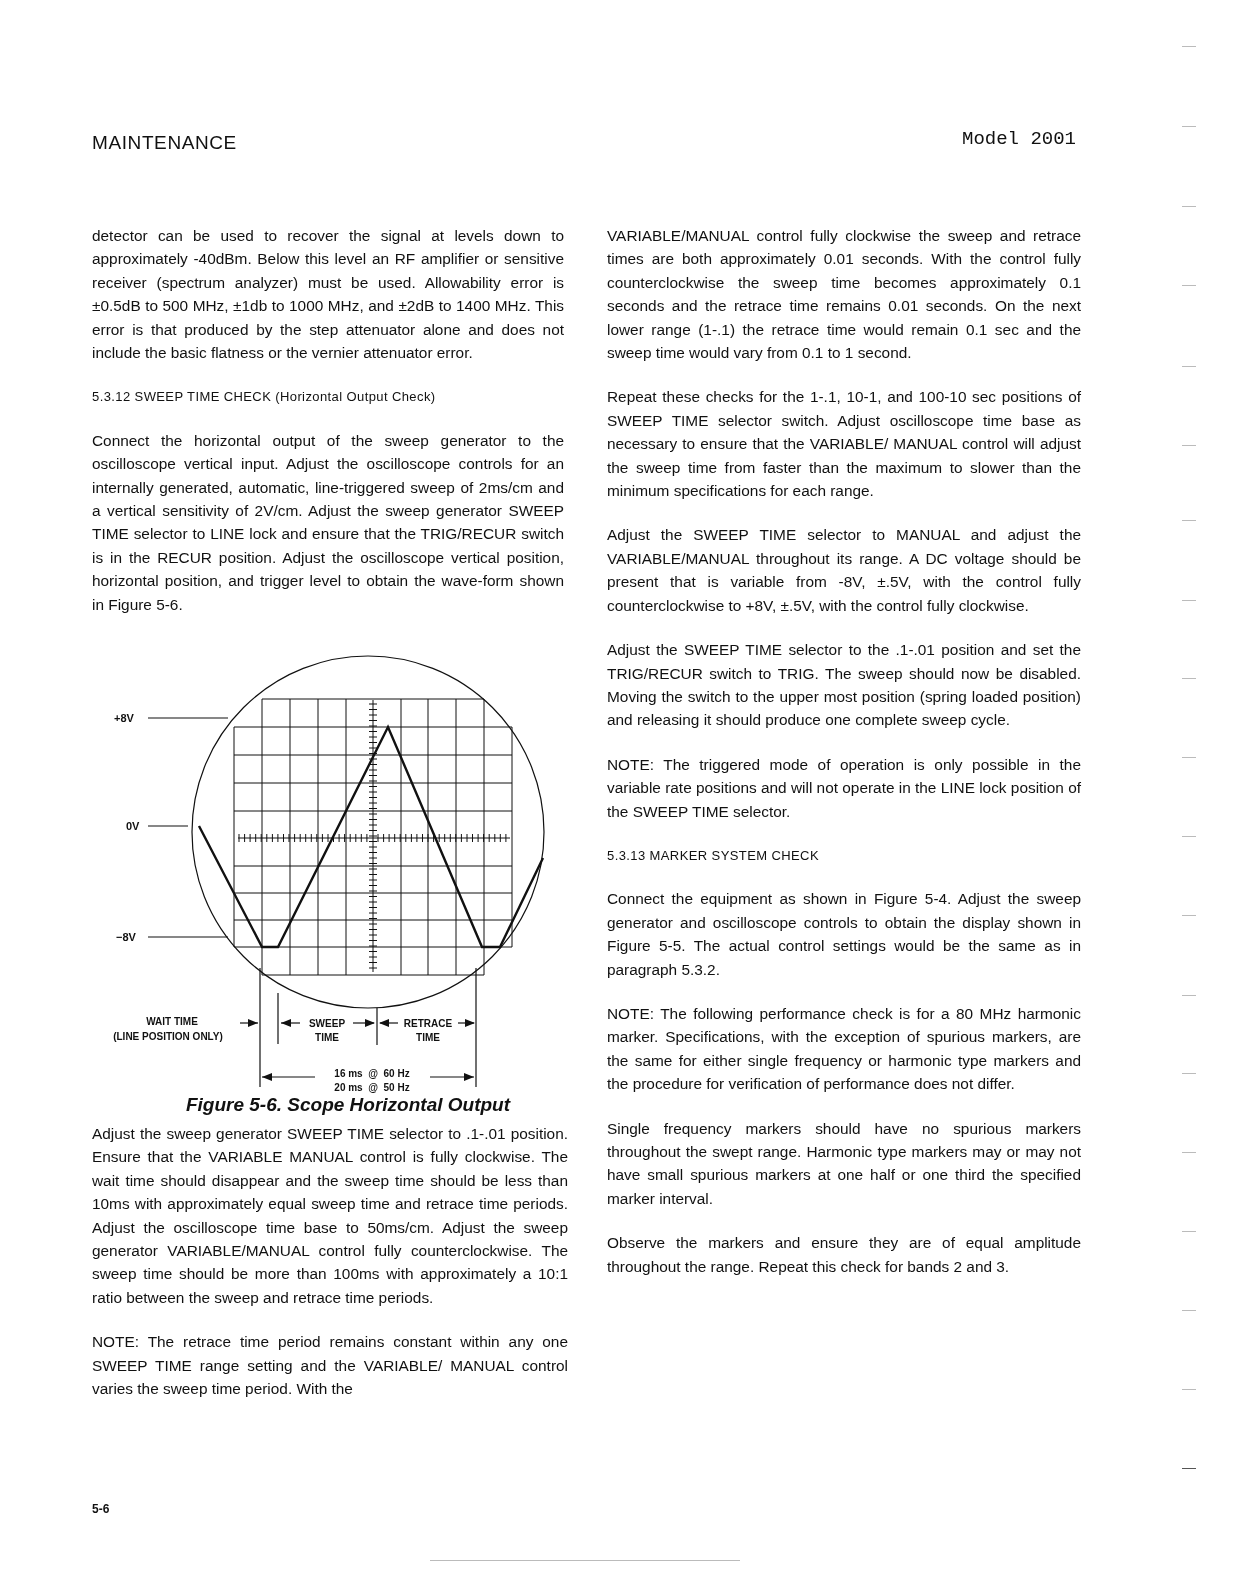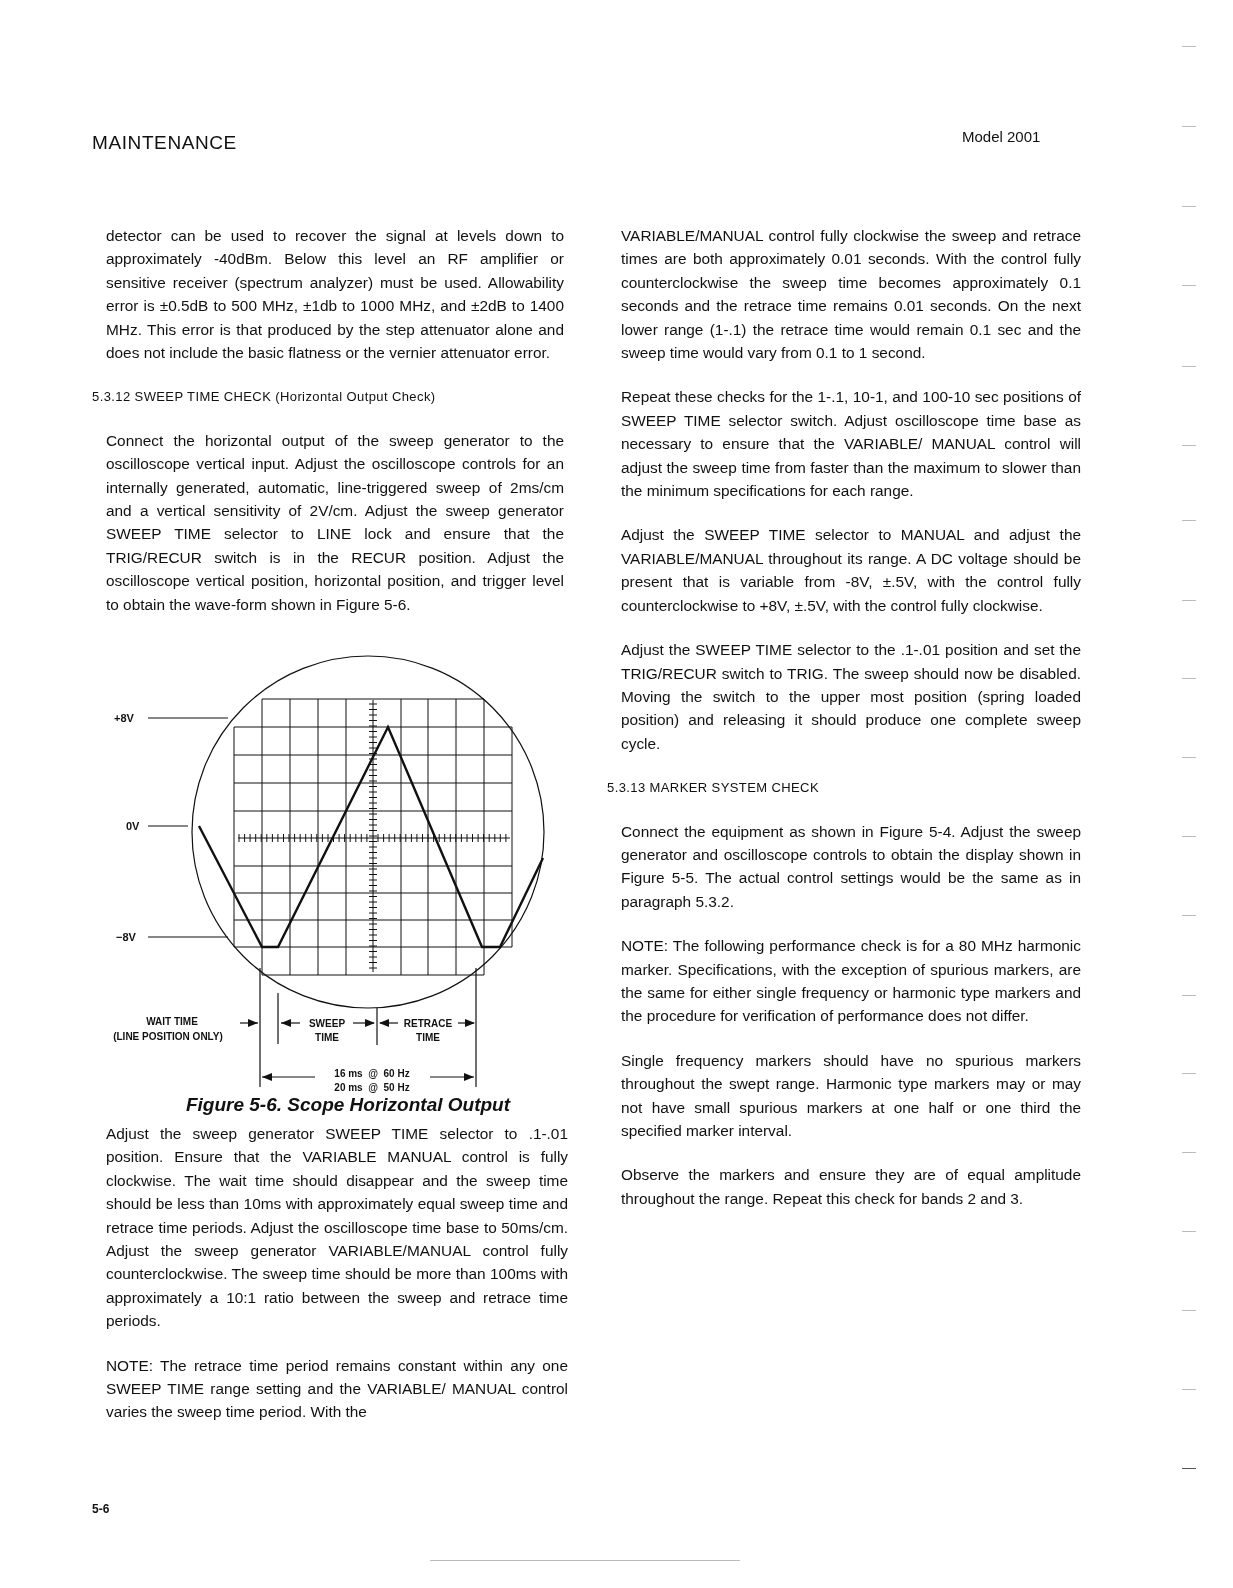--- a/index.html
+++ b/index.html
@@ -1,21 +1,21 @@
 <!DOCTYPE html>
 <html><head>
 <meta charset="utf-8">
 <style>
   html, body { margin: 0; padding: 0; background: #ffffff; }
   body { width: 1233px; height: 1588px; position: relative; overflow: hidden; color: #111; }
   .page { position: absolute; left: 0; top: 0; width: 1233px; height: 1364px; }
   .hdr-left { position: absolute; left: 92px; top: 132px; font-family: "Liberation Sans", sans-serif; font-size: 19px; letter-spacing: 0.6px; color: #111; }
-  .hdr-right { position: absolute; left: 962px; top: 128px; font-family: Liberation Sans, sans-serif; font-size: 15px; color: #111; }
+  .hdr-right { position: absolute; left: 962px; top: 128px; font-family: Liberation Mono, monospace; font-size: 19px; color: #111; }
   .col { position: absolute; font-family: "Liberation Sans", sans-serif; font-size: 15.4px; line-height: 23.4px; text-align: justify; color: #111; }
-  .col p { margin: 0 0 21px 14px; }
+  .col p { margin: 0 0 21px 0; }
   .col h3 { margin: 0 0 20px 0; font-weight: normal; font-size: 13px; line-height: 23.4px; letter-spacing: 0.4px; }
   .col-left { left: 92px; top: 224px; width: 472px; }
   .col-left2 { left: 92px; top: 1122px; width: 476px; }
   .col-right { left: 607px; top: 224px; width: 474px; }
   .fig-caption { position: absolute; left: 92px; top: 1094px; width: 472px; text-align: center; font-family: "Liberation Sans", sans-serif; font-weight: bold; font-size: 19px; padding-left: 40px; box-sizing: border-box; font-style: italic; }
   .page-num { position: absolute; left: 92px; top: 1502px; font-family: "Liberation Sans", sans-serif; font-weight: bold; font-size: 12px; }
   .figure { position: absolute; left: 0; top: 0; width: 1233px; height: 1588px; pointer-events: none; }
   .fig-label { font-family: "Liberation Sans", sans-serif; font-weight: bold; fill: #111; }
   .margin-mark { position: absolute; left: 1182px; width: 14px; height: 1px; background: #bbb; }
   .scan-line { position: absolute; top: 1560px; height: 1px; background: #bbb; }
@@ -218,20 +218,21 @@
   <div class="col col-left2">
     <p>Adjust the sweep generator SWEEP TIME selector to .1-.01 position.  Ensure that the VARIABLE MANUAL control is fully clockwise.  The wait time should disappear and the sweep time should be less than 10ms with approximately equal sweep time and retrace time periods.  Adjust the oscilloscope time base to 50ms/cm.  Adjust the sweep generator VARIABLE/MANUAL control fully counterclockwise.  The sweep time should be more than 100ms with approximately a 10:1 ratio between the sweep and retrace time periods.</p>
     <p>NOTE:  The retrace time period remains constant within any one SWEEP TIME range setting and the VARIABLE/ MANUAL control varies the sweep time period.  With the</p>
   </div>
 
   <div class="col col-right">
     <p>VARIABLE/MANUAL control fully clockwise the sweep and retrace times are both approximately 0.01 seconds. With the control fully counterclockwise the sweep time becomes approximately 0.1 seconds and the retrace time remains 0.01 seconds. On the next lower range (1-.1) the retrace time would remain 0.1 sec and the sweep time would vary from 0.1 to 1 second.</p>
     <p>Repeat these checks for the 1-.1, 10-1, and 100-10 sec positions of SWEEP TIME selector switch.  Adjust oscilloscope time base as necessary to ensure that the VARIABLE/ MANUAL control will adjust the sweep time from faster than the maximum to slower than the minimum specifications for each range.</p>
     <p>Adjust the SWEEP TIME selector to MANUAL and adjust the VARIABLE/MANUAL throughout its range.  A DC voltage should be present that is variable from -8V, ±.5V, with the control fully counterclockwise to +8V, ±.5V, with the control fully clockwise.</p>
     <p>Adjust the SWEEP TIME selector to the .1-.01 position and set the TRIG/RECUR switch to TRIG.  The sweep should now be disabled.  Moving the switch to the upper most position (spring loaded position) and releasing it should produce one complete sweep cycle.</p>
+    <p>NOTE:  The triggered mode of operation is only possible in the variable rate positions and will not operate in the LINE lock position of the SWEEP TIME selector.</p>
     <h3>5.3.13   MARKER SYSTEM CHECK</h3>
     <p>Connect the equipment as shown in Figure 5-4.  Adjust the sweep generator and oscilloscope controls to obtain the display shown in Figure 5-5.  The actual control settings would be the same as in paragraph 5.3.2.</p>
     <p>NOTE:  The following performance check is for a 80 MHz harmonic marker.  Specifications, with the exception of spurious markers, are the same for either single frequency or harmonic type markers and the procedure for verification of performance does not differ.</p>
     <p>Single frequency markers should have no spurious markers throughout the swept range.  Harmonic type markers may or may not have small spurious markers at one half or one third the specified marker interval.</p>
     <p>Observe the markers and ensure they are of equal amplitude throughout the range.  Repeat this check for bands 2 and 3.</p>
   </div>
 
   <div class="page-num">5-6</div>
 
   <div class="margin-mark" style="top:46px;"></div>

